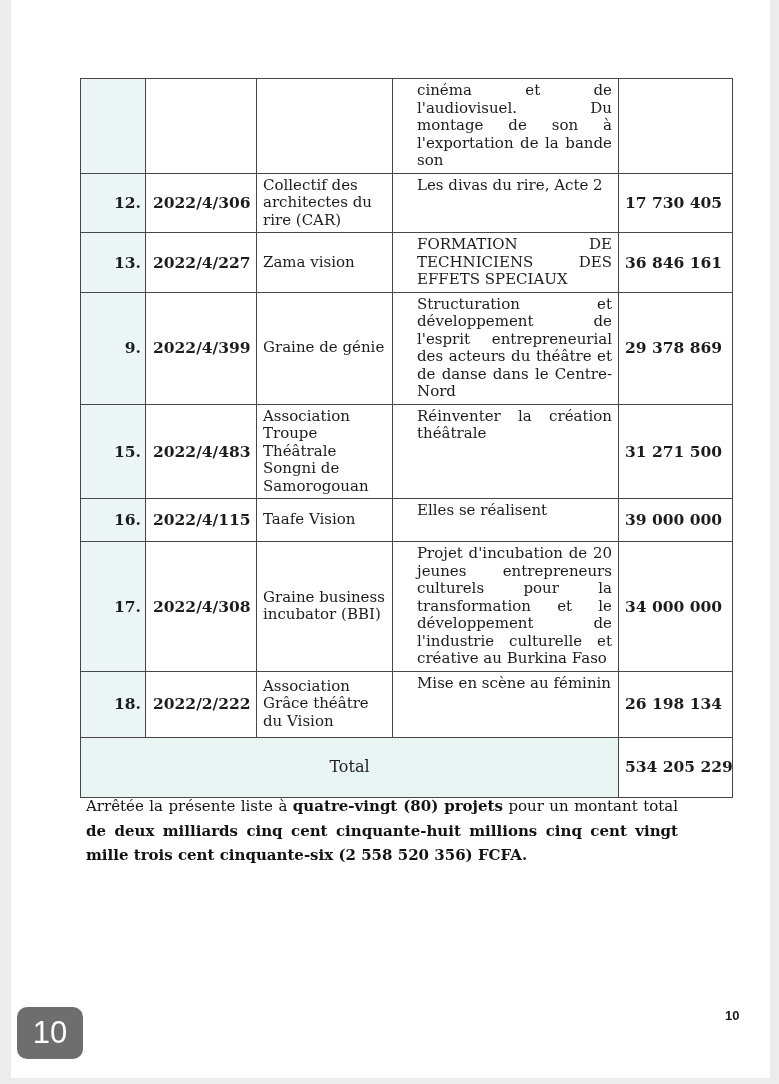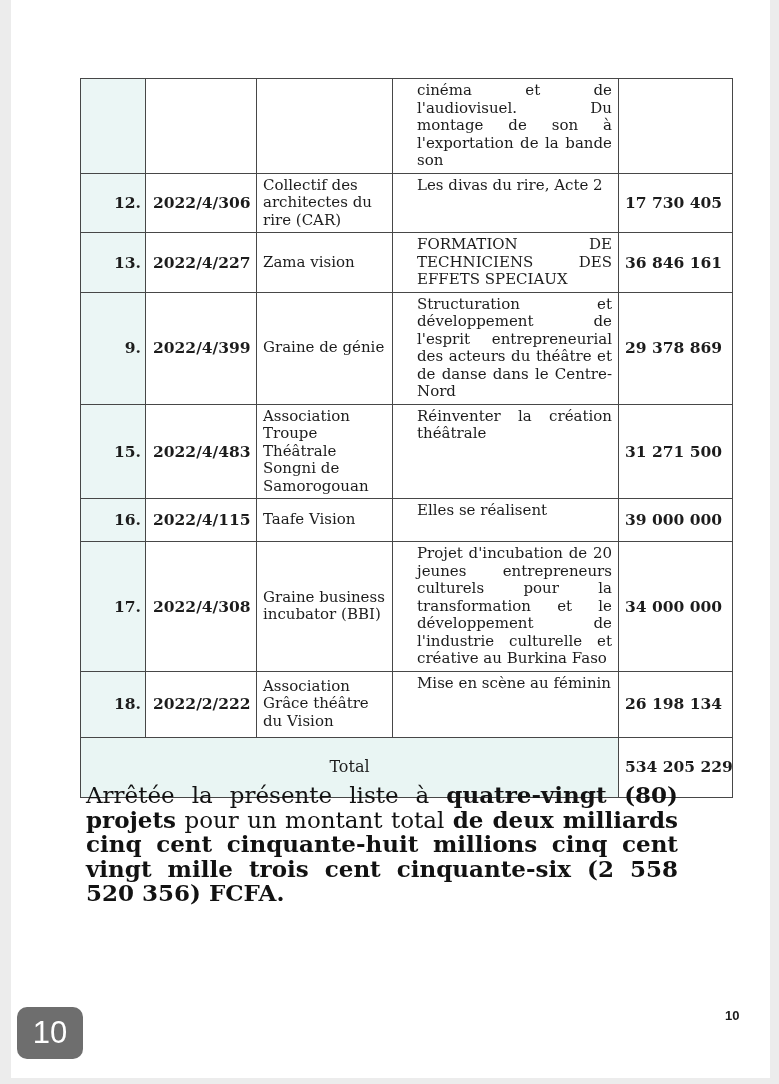--- a/index.html
+++ b/index.html
@@ -43,22 +43,22 @@
   td.amt{
     font-weight:bold;vertical-align:middle;
     padding-right:8px;white-space:nowrap;font-size:15.5px;
   }
   td.total-label{
     background:#e9f5f3;font-weight:normal;text-align:center;
     vertical-align:middle;font-size:16px;
   }
   td.total-amt{vertical-align:middle;}
   .closing{
-    position:absolute;left:75px;top:760px;width:592px;
-    font-size:23px;line-height:24.5px;
+    position:absolute;left:75px;top:779px;width:592px;
+    font-size:15px;line-height:24.5px;
     color:#121212;text-align:justify;
   }
   .closing b{font-weight:bold;}
   .printed-page-num{
     position:absolute;left:714px;top:1008px;
     font-size:13px;font-weight:bold;color:#1c1c1c;
     font-family:"Liberation Sans",sans-serif;
   }
   .page-badge{
     position:absolute;left:17px;top:1007px;

